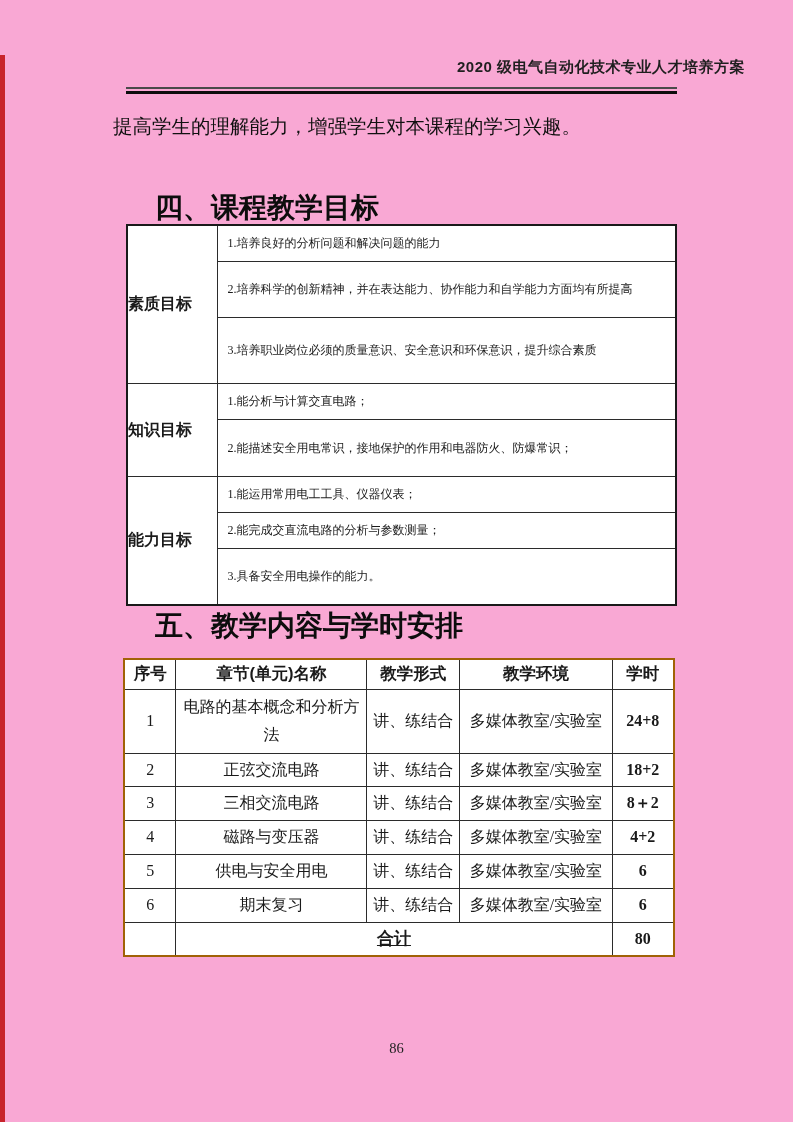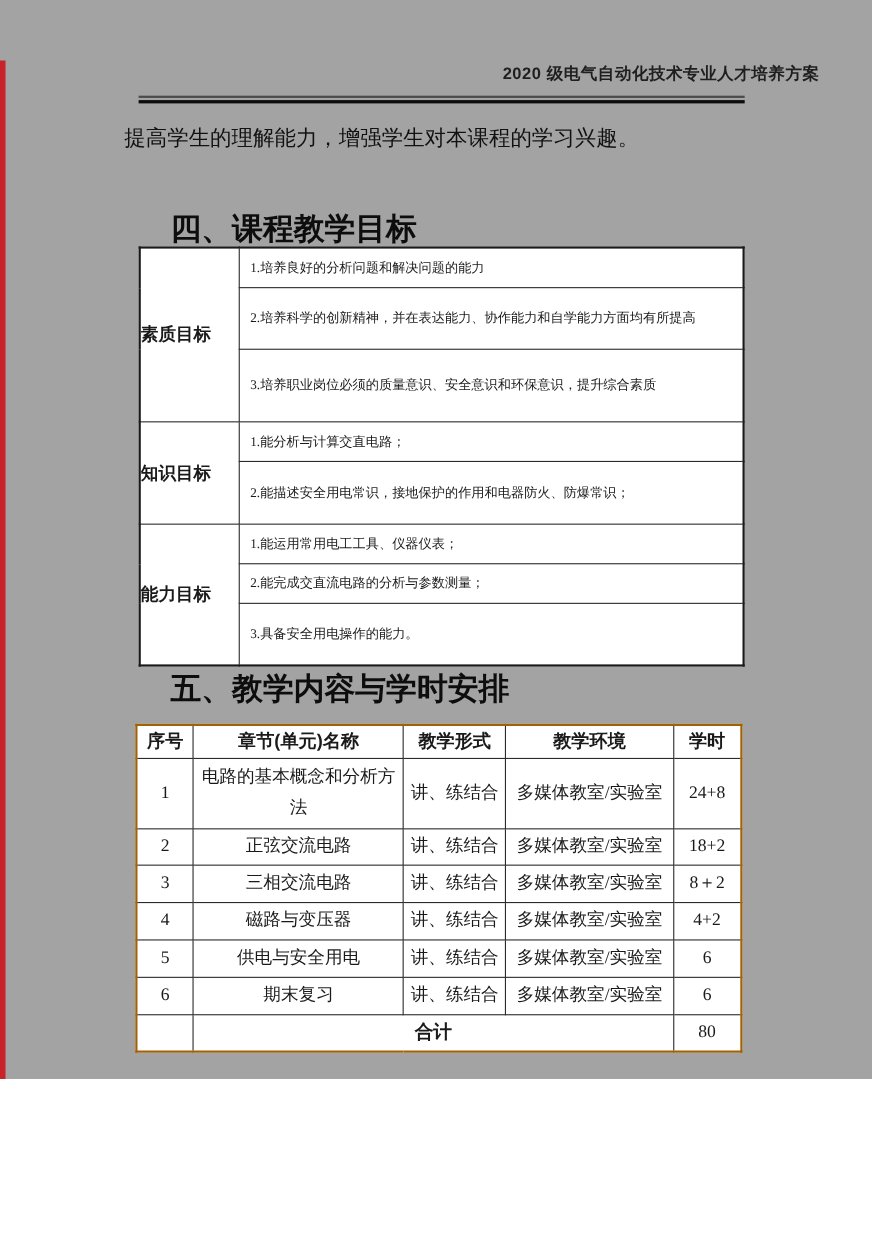--- a/index.html
+++ b/index.html
@@ -1,22 +1,22 @@
 <!DOCTYPE html>
 <html><head>
 <meta charset="utf-8">
 <style>
   * { margin: 0; padding: 0; box-sizing: border-box; }
   html, body { background: #ffffff; }
   body { font-family: "Liberation Serif", serif; color: #1a1a1a; }
   .page {
     position: relative;
     width: 793px;
-    height: 981px;
-    background: #a3a3a3;
+    height: 1122px;
+    background: #f9a8d4;
     overflow: hidden;
   }
   .red-bar {
     position: absolute;
     left: 0; top: 55px;
     width: 5px; height: 1067px;
     background: #c8232b;
   }
   .header-title {
     position: absolute;
@@ -98,26 +98,27 @@
   table.schedule td {
     font-size: 16px;
     line-height: 28px;
     padding: 2px 4px;
   }
   table.schedule .col-seq   { width: 52px; }
   table.schedule .col-name  { width: 192px; margin-top: 31px; }
   table.schedule .col-form  { width: 93px; }
   table.schedule .col-env   { width: 153px; }
   table.schedule .col-hours { width: 62px; }
-  table.schedule td.hours { font-weight: normal; }
+  table.schedule td.hours { font-weight: bold; }
   table.schedule td.total-label {
     font-family: "Liberation Sans", sans-serif;
     font-weight: bold;
     font-size: 17px;
     height: 32px;
+    text-decoration: underline;
   }
   .page-number {
     position: absolute;
     top: 1040px; left: 0; width: 793px;
     text-align: center;
     font-size: 14.5px;
     color: #222;
   }
 </style>
 </head>

